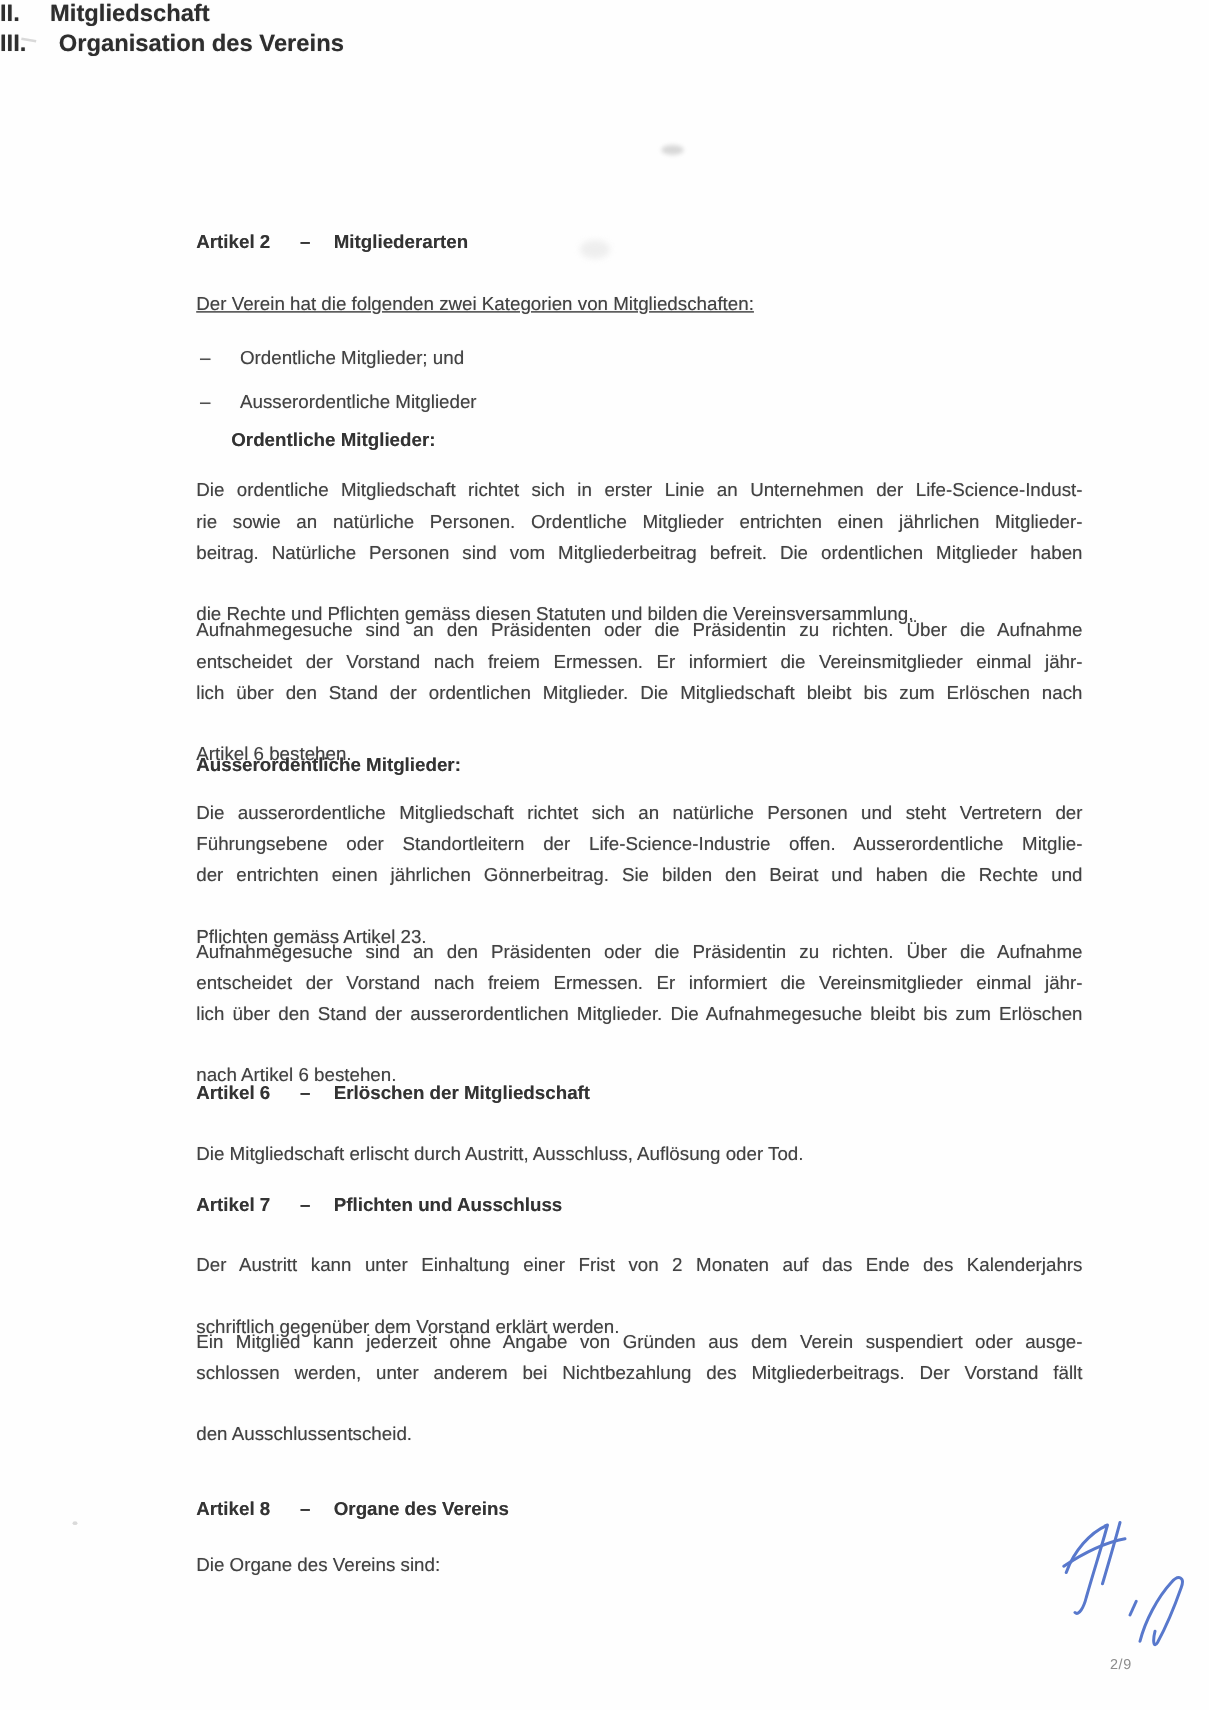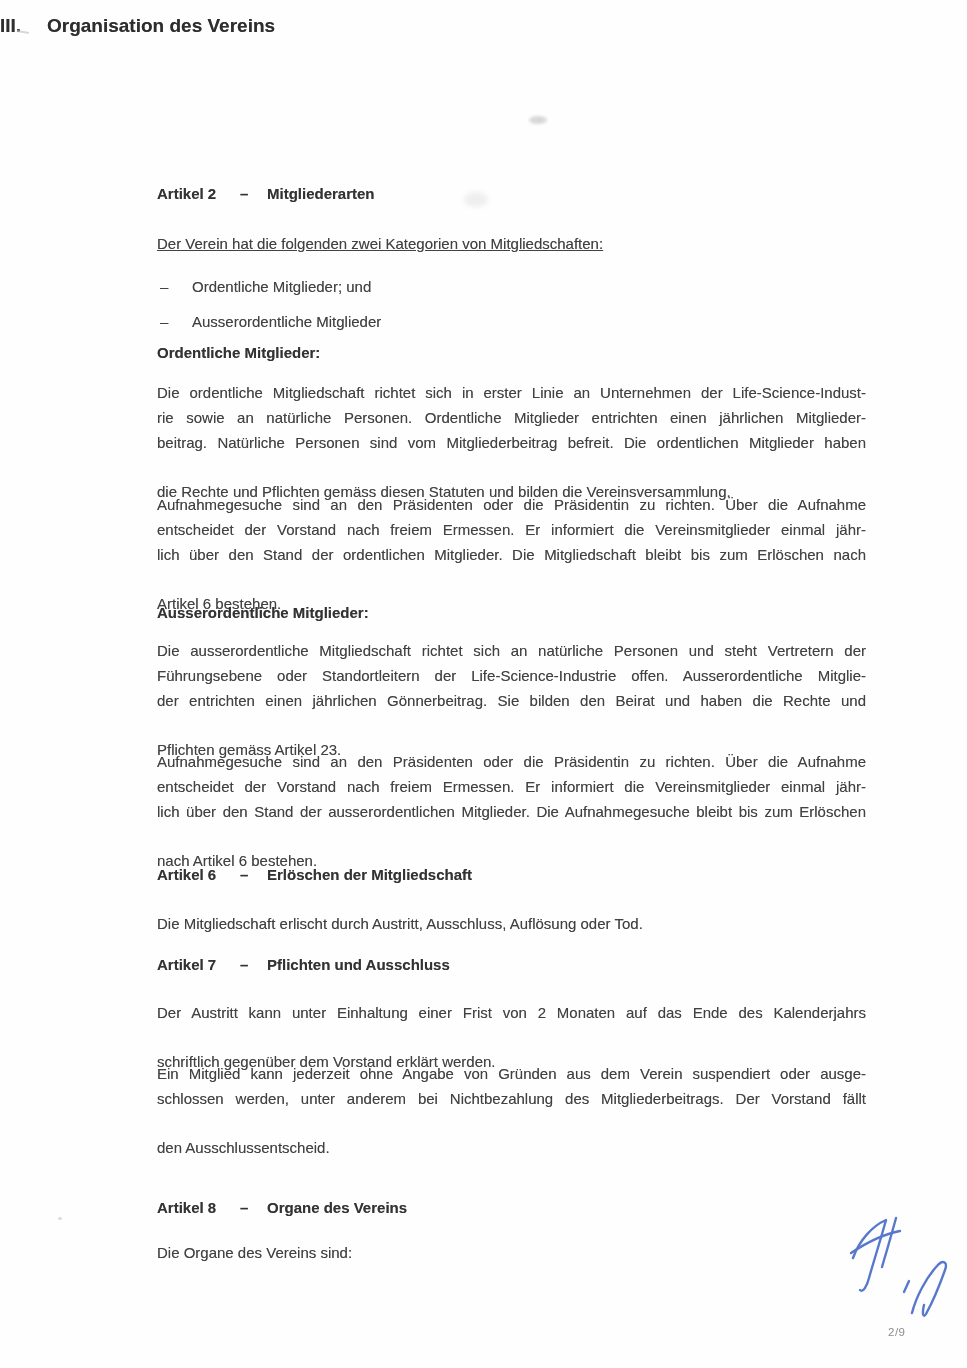--- a/index.html
+++ b/index.html
@@ -71,39 +71,43 @@
 </head>
 <body>
 
 <div class="page">
 
   <div class="artifact a1"></div>
   <div class="artifact a2"></div>
   <div class="artifact a3"></div>
   <div class="artifact a4"></div>
 
+  <div class="chapter" style="left:117px;top:135px;">
+    <span class="ch-num" style="flex-basis:40px;">II.</span>
+    <span class="ch-title">Mitgliedschaft</span>
+  </div>
 
   <div class="blk article" style="top:184px;">
     <span class="art-num">Artikel 2</span>
     <span class="art-dash">–</span>
     <span class="art-title">Mitgliederarten</span>
   </div>
 
   <div class="blk para" style="top:231px;text-decoration:underline;">Der Verein hat die folgenden zwei Kategorien von Mitgliedschaften:</div>
 
   <div class="blk li" style="left:160px;top:274px;">
     <span class="li-dash">–</span>
     <span>Ordentliche Mitglieder; und</span>
   </div>
   <div class="blk li" style="left:160px;top:309px;">
     <span class="li-dash">–</span>
     <span>Ausserordentliche Mitglieder</span>
   </div>
 
-  <div class="blk subhead" style="top:343px;">Ordentliche Mitglieder:</div>
+  <div class="blk subhead" style="top:343px;margin-left:28px;">Ordentliche Mitglieder:</div>
 
   <div class="blk para just" style="top:380px;">
       <div class="tline">Die ordentliche Mitgliedschaft richtet sich in erster Linie an Unternehmen der Life-Science-Indust-</div>
       <div class="tline">rie sowie an natürliche Personen. Ordentliche Mitglieder entrichten einen jährlichen Mitglieder-</div>
       <div class="tline">beitrag. Natürliche Personen sind vom Mitgliederbeitrag befreit. Die ordentlichen Mitglieder haben</div>
       <div class="tline">die Rechte und Pflichten gemäss diesen Statuten und bilden die Vereinsversammlung.</div>
     </div>
 
   <div class="blk para just" style="top:492px;">
       <div class="tline">Aufnahmegesuche sind an den Präsidenten oder die Präsidentin zu richten. Über die Aufnahme</div>
@@ -147,21 +151,21 @@
       <div class="tline">schriftlich gegenüber dem Vorstand erklärt werden.</div>
     </div>
 
   <div class="blk para just" style="top:1061px;">
       <div class="tline">Ein Mitglied kann jederzeit ohne Angabe von Gründen aus dem Verein suspendiert oder ausge-</div>
       <div class="tline">schlossen werden, unter anderem bei Nichtbezahlung des Mitgliederbeitrags. Der Vorstand fällt</div>
       <div class="tline">den Ausschlussentscheid.</div>
     </div>
 
   <div class="chapter" style="left:110px;top:1143px;">
-    <span class="ch-num" style="flex-basis:47px;margin-top:14px;">III.</span>
+    <span class="ch-num" style="flex-basis:47px;">III.</span>
     <span class="ch-title">Organisation des Vereins</span>
   </div>
 
   <div class="blk article" style="top:1198px;">
     <span class="art-num">Artikel 8</span>
     <span class="art-dash">–</span>
     <span class="art-title">Organe des Vereins</span>
   </div>
 
   <div class="blk para" style="top:1240px;">Die Organe des Vereins sind:</div>

